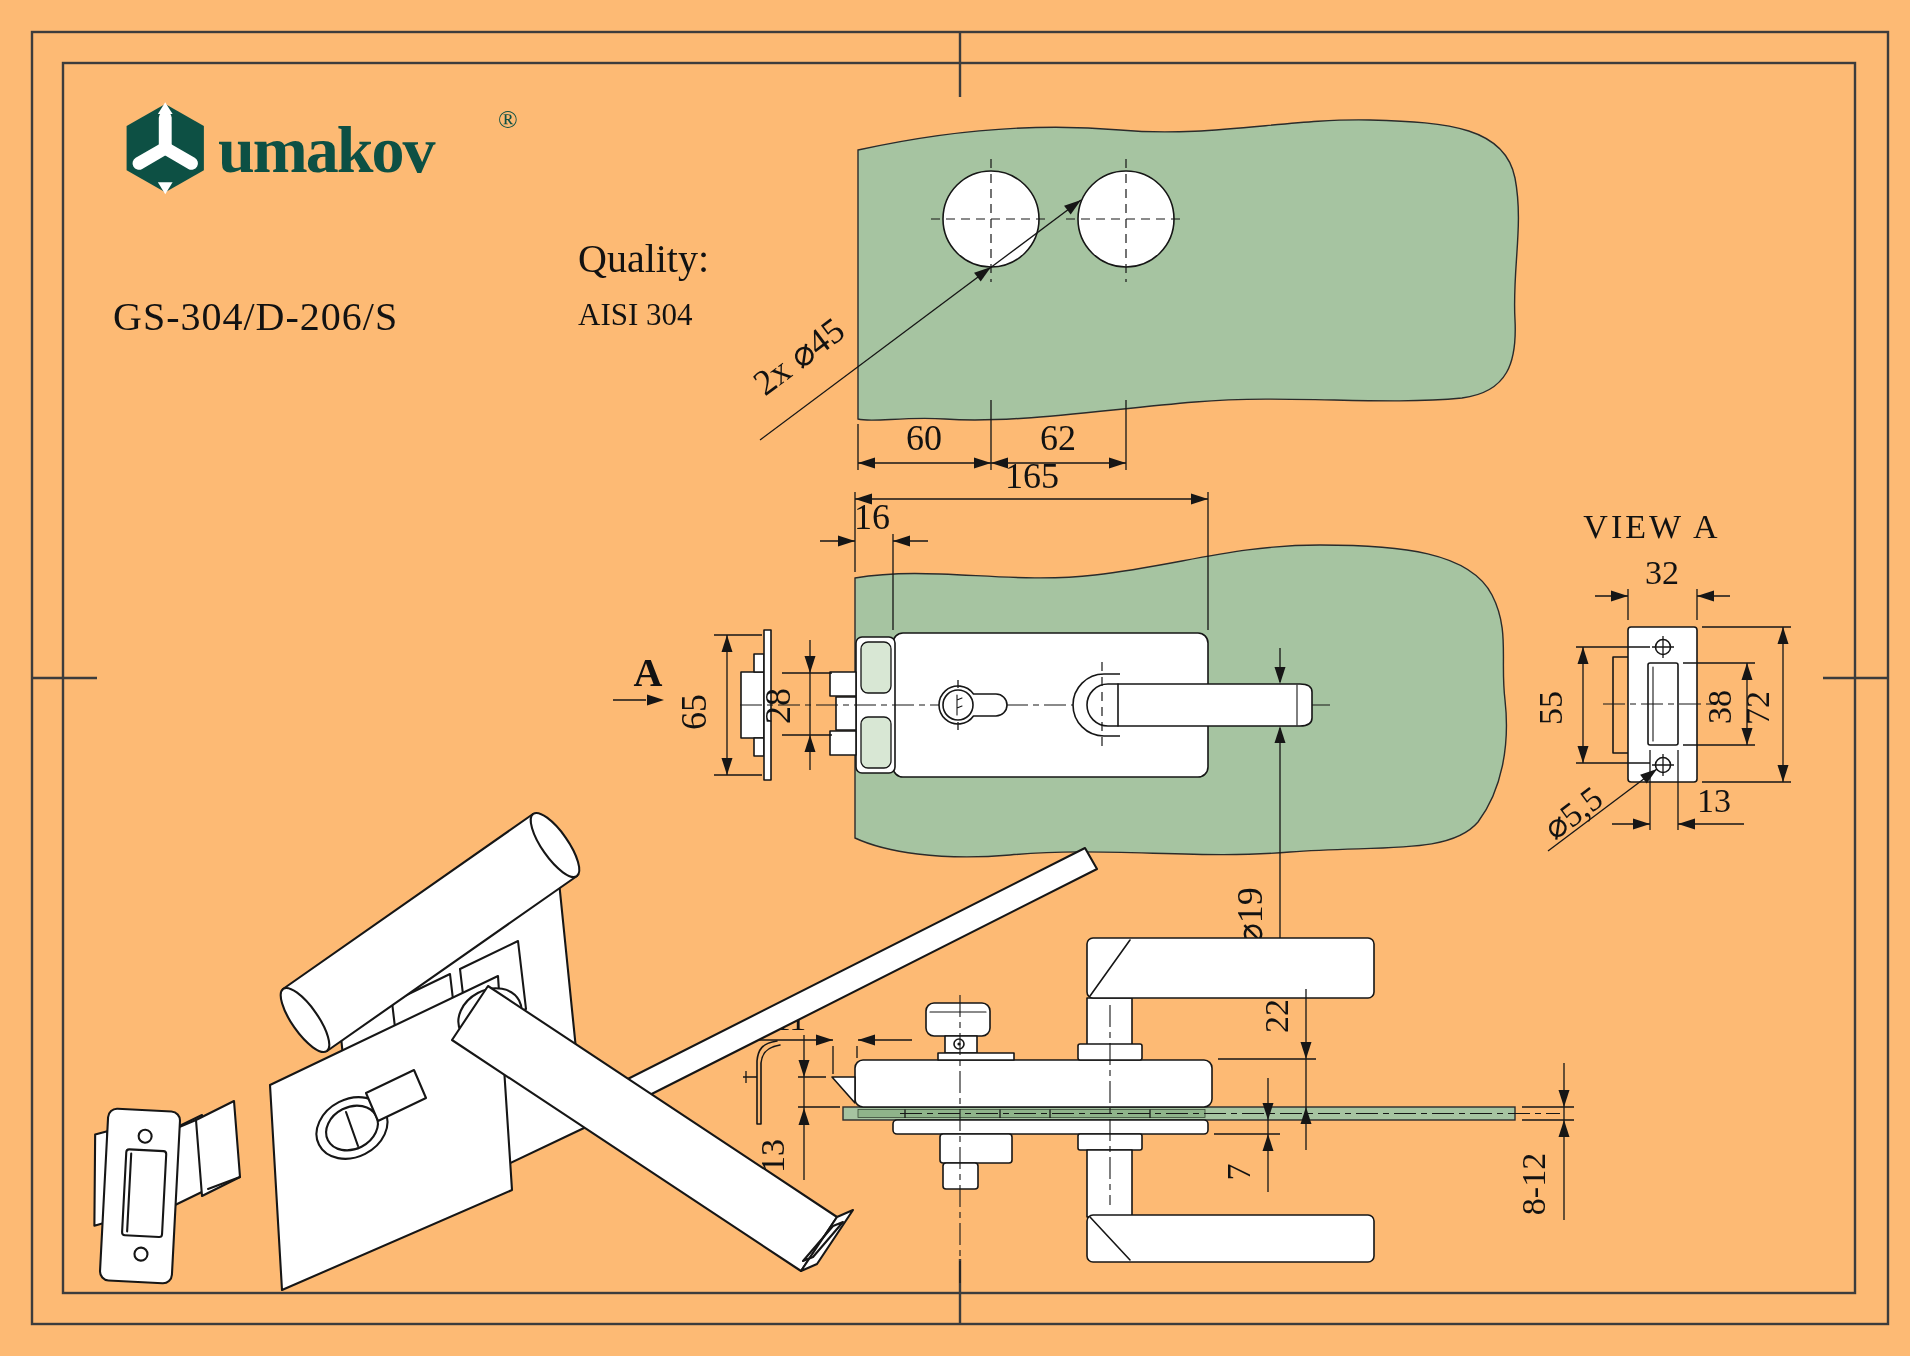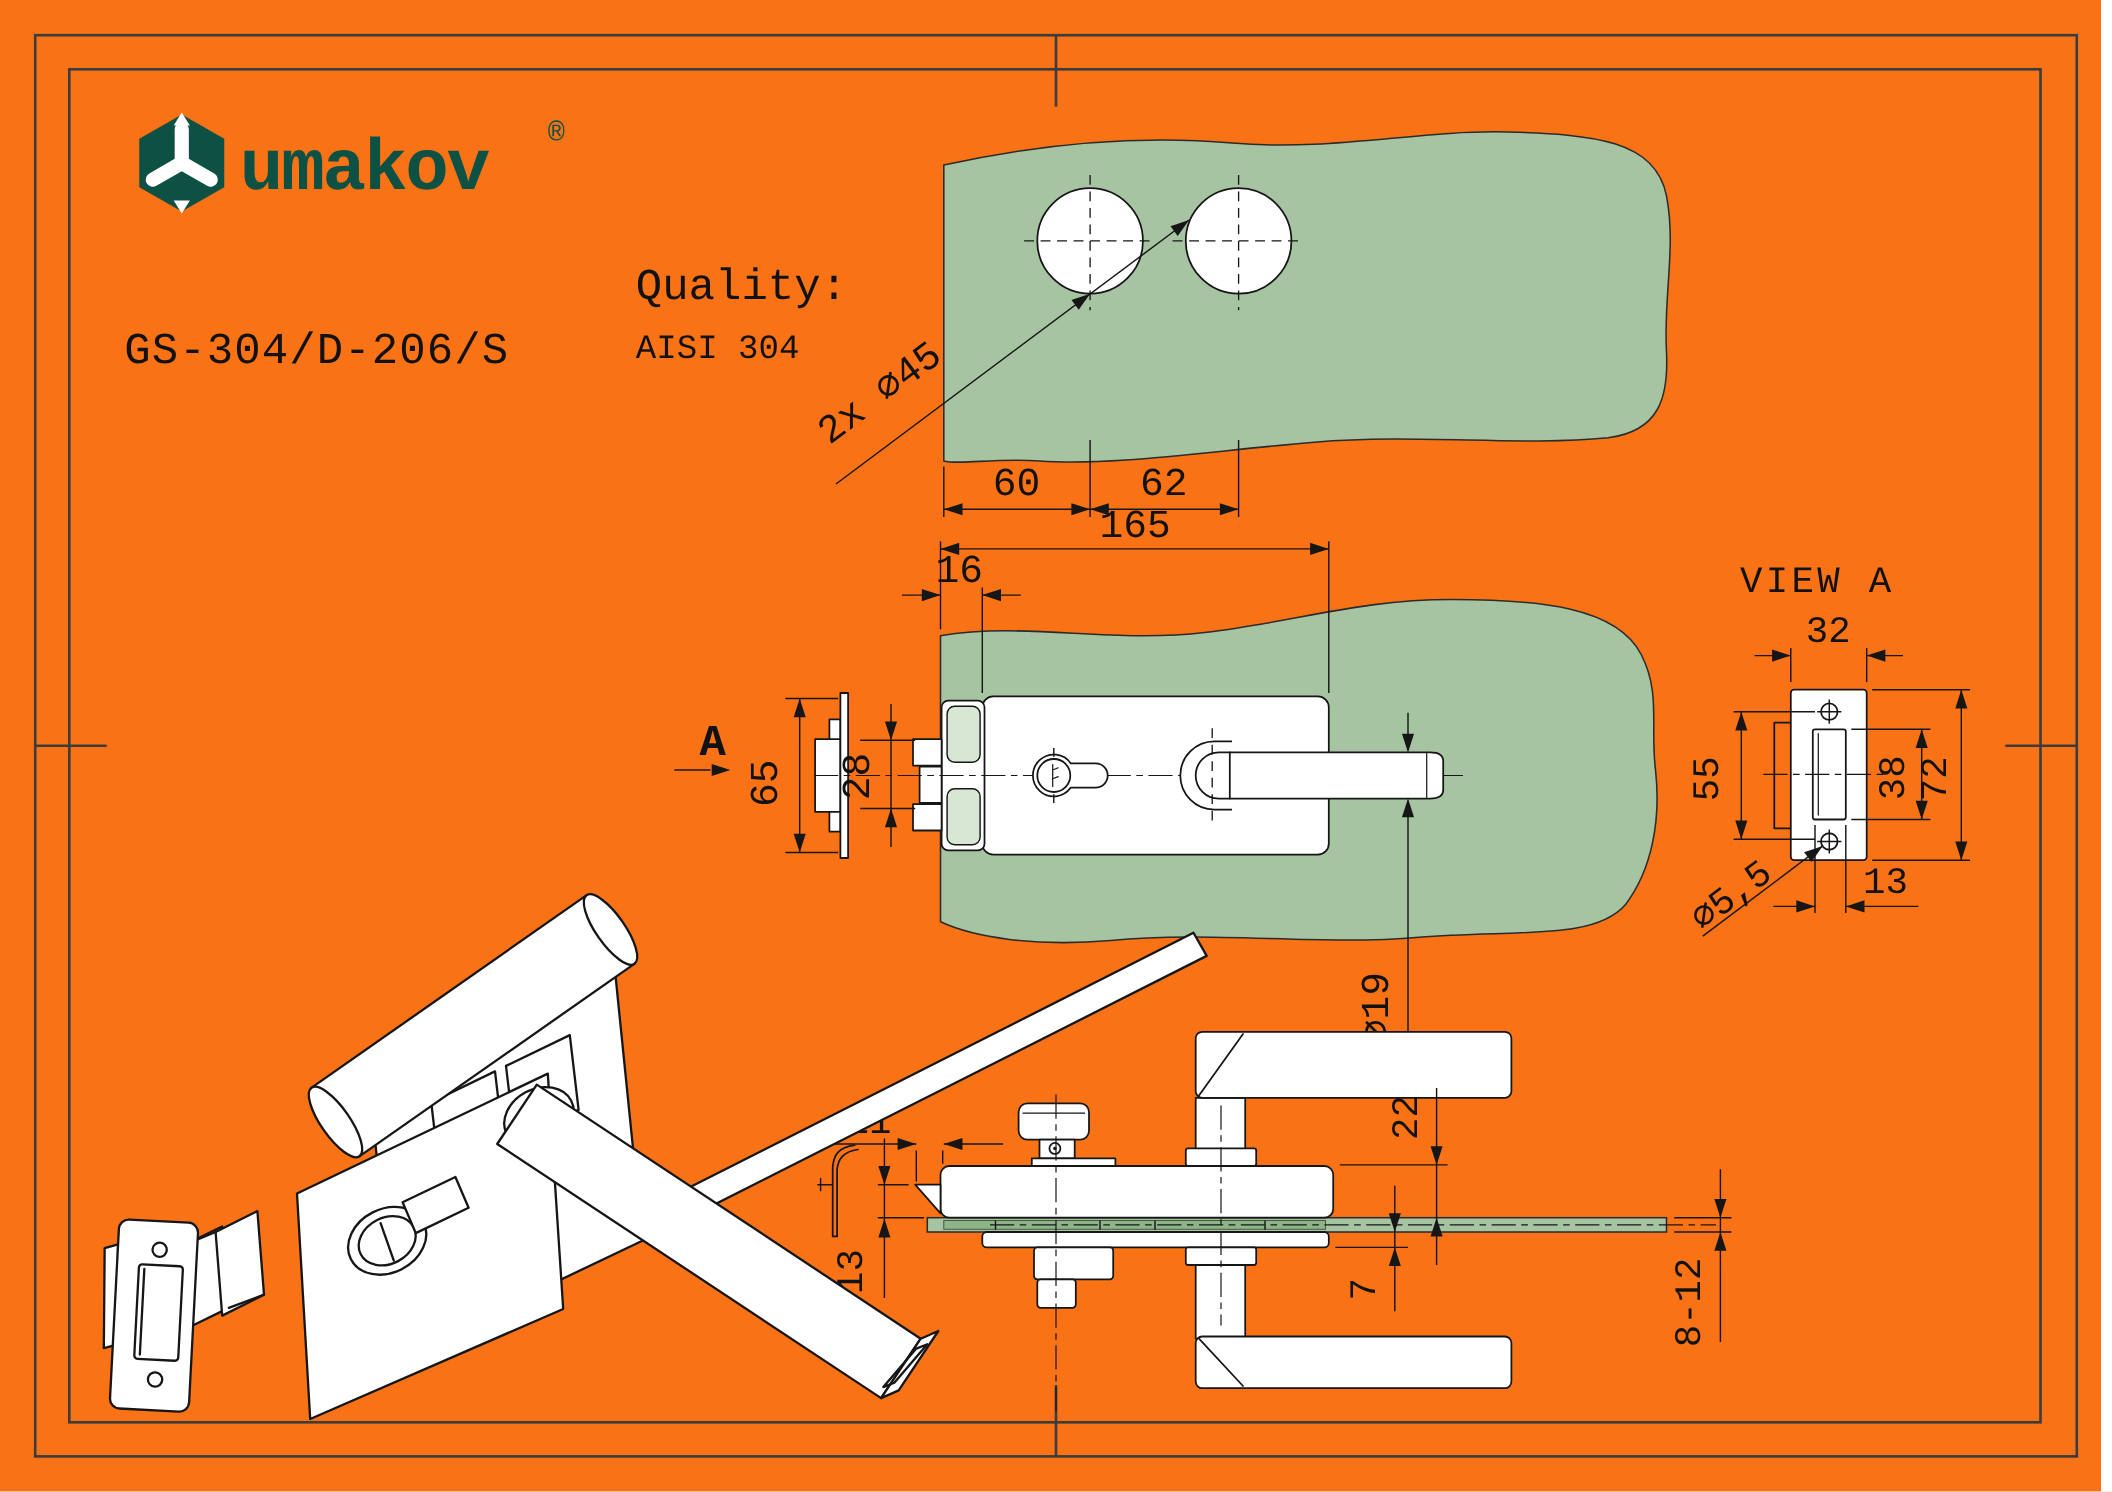--- a/index.html
+++ b/index.html
@@ -3,22 +3,22 @@
 <meta charset="utf-8">
 <style>
   :root{
     --brand:#0d5044;
     --glass:#a6c4a1;
     --glass_light:#d8e7d4;
     --glass_dark:#8fb48a;
     --ink:#161616;
   }
   html,body{margin:0;padding:0;background:#fff;}
-  .page{position:relative;width:1910px;height:1356px;background:#f97316;
-        font-family:Liberation Mono, monospace;}
+  .page{position:relative;width:1910px;height:1356px;background:#fdba74;
+        font-family:Liberation Serif, serif;}
   svg{position:absolute;left:0;top:0;}
   .ln{fill:none;stroke:var(--ink);stroke-width:1.6;stroke-linejoin:round;stroke-linecap:round;}
   .lnw{fill:#fff;stroke:var(--ink);stroke-width:1.6;stroke-linejoin:round;}
   .iso{fill:#fff;stroke:var(--ink);stroke-width:2.1;stroke-linejoin:round;stroke-linecap:round;}
   .isoln{fill:none;stroke:var(--ink);stroke-width:2.1;stroke-linejoin:round;stroke-linecap:round;}
   .dim{fill:none;stroke:var(--ink);stroke-width:1.3;stroke-linecap:butt;}
   .cl{fill:none;stroke:var(--ink);stroke-width:1.1;stroke-dasharray:22 5 6 5;}
   .dash{fill:none;stroke:var(--ink);stroke-width:1.2;stroke-dasharray:9 6;}
   .glass{fill:var(--glass);stroke:#2b2b2b;stroke-width:1.4;}
   .glite{fill:var(--glass_light);stroke:var(--ink);stroke-width:1.3;}

